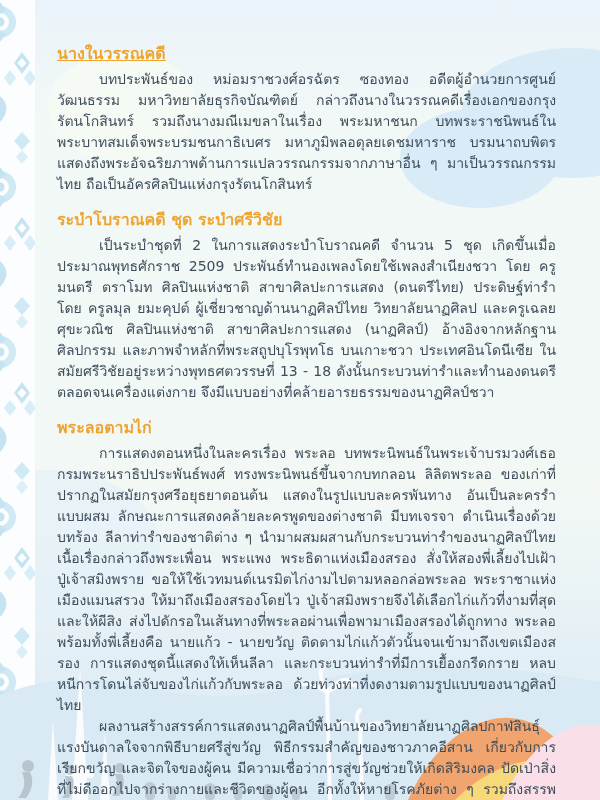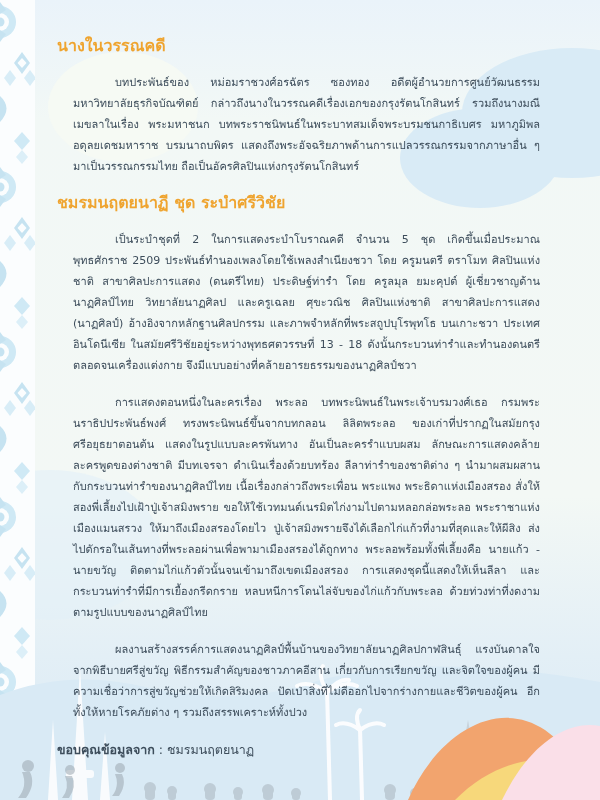--- a/index.html
+++ b/index.html
@@ -13,23 +13,23 @@
   #cloud-top-right2{left:400px;top:108px;width:160px;height:100px;background:#D9EBF6;}
   #cloud-top-left{left:48px;top:52px;width:150px;height:110px;background:#F6FAF4;}
   #cloud-mid-left{left:-60px;top:470px;width:220px;height:150px;background:#E3F0F8;opacity:.6;}
   #left-border{position:absolute;left:0;top:0;z-index:1;}
   #bottom-scene{position:absolute;left:0;bottom:0;z-index:1;}
   #hills{position:absolute;left:0;bottom:0;z-index:1;}
   .content{position:absolute;left:57px;top:36px;width:499px;z-index:2;}
   .section-heading{
     color:#EFA42F;font-size:16px;font-weight:bold;margin:15px 0 5px 0;line-height:20px;
   }
-  .section-heading.first{margin-top:0;}
+  .section-heading.first{margin-top:8px;text-decoration:underline;}
   .section-body{
-    color:#3D4D5B;font-size:11px;line-height:21px;margin:16px;
+    color:#3D4D5B;font-size:14px;line-height:21px;margin:0;
     text-align:justify;text-indent:42px;
   }
   .footer{margin-top:17px;font-size:12.5px;color:#3D4D5B;line-height:20px;}
   .footer-label{font-weight:bold;}
   .footer-sep{margin:0 4px;}
 </style>
 </head>
 <body>
 
 <div class="cloud" id="cloud-top-right"></div>
@@ -130,23 +130,24 @@
   <path d="M408,120 C438,52 498,18 545,50 C570,68 588,94 600,106 L600,120 Z" fill="#F2A46E"></path>
   <path d="M455,120 C498,76 556,68 600,94 L600,120 Z" fill="#F7D87B"></path>
   <path d="M502,120 C532,58 572,40 600,46 L600,120 Z" fill="#FADFE8"></path>
 </svg>
 
 <div class="content">
 
   <h2 class="section-heading first">นางในวรรณคดี</h2>
   <p class="section-body">บทประพันธ์ของ หม่อมราชวงศ์อรฉัตร ซองทอง อดีตผู้อำนวยการศูนย์วัฒนธรรม มหาวิทยาลัยธุรกิจบัณฑิตย์ กล่าวถึงนางในวรรณคดีเรื่องเอกของกรุงรัตนโกสินทร์ รวมถึงนางมณีเมขลาในเรื่อง พระมหาชนก บทพระราชนิพนธ์ในพระบาทสมเด็จพระบรมชนกาธิเบศร มหาภูมิพลอดุลยเดชมหาราช บรมนาถบพิตร แสดงถึงพระอัจฉริยภาพด้านการแปลวรรณกรรมจากภาษาอื่น ๆ มาเป็นวรรณกรรมไทย ถือเป็นอัครศิลปินแห่งกรุงรัตนโกสินทร์</p>
 
-  <h2 class="section-heading">ชมรมนฤตยนาฏี ชุด ระบำศรีวิชัย</h2>
+  <h2 class="section-heading">ระบำโบราณคดี ชุด ระบำศรีวิชัย</h2>
   <p class="section-body">เป็นระบำชุดที่ 2 ในการแสดงระบำโบราณคดี จำนวน 5 ชุด เกิดขึ้นเมื่อประมาณพุทธศักราช 2509 ประพันธ์ทำนองเพลงโดยใช้เพลงสำเนียงชวา โดย ครูมนตรี ตราโมท ศิลปินแห่งชาติ สาขาศิลปะการแสดง (ดนตรีไทย) ประดิษฐ์ท่ารำ โดย ครูลมุล ยมะคุปต์ ผู้เชี่ยวชาญด้านนาฏศิลป์ไทย วิทยาลัยนาฏศิลป และครูเฉลย ศุขะวณิช ศิลปินแห่งชาติ สาขาศิลปะการแสดง (นาฏศิลป์) อ้างอิงจากหลักฐานศิลปกรรม และภาพจำหลักที่พระสถูปบุโรพุทโธ บนเกาะชวา ประเทศอินโดนีเซีย ในสมัยศรีวิชัยอยู่ระหว่างพุทธศตวรรษที่ 13 - 18 ดังนั้นกระบวนท่ารำและทำนองดนตรี ตลอดจนเครื่องแต่งกาย จึงมีแบบอย่างที่คล้ายอารยธรรมของนาฏศิลป์ชวา</p>
 
+  <h2 class="section-heading">พระลอตามไก่</h2>
   <p class="section-body">การแสดงตอนหนึ่งในละครเรื่อง พระลอ บทพระนิพนธ์ในพระเจ้าบรมวงศ์เธอ กรมพระนราธิปประพันธ์พงศ์ ทรงพระนิพนธ์ขึ้นจากบทกลอน ลิลิตพระลอ ของเก่าที่ปรากฏในสมัยกรุงศรีอยุธยาตอนต้น แสดงในรูปแบบละครพันทาง อันเป็นละครรำแบบผสม ลักษณะการแสดงคล้ายละครพูดของต่างชาติ มีบทเจรจา ดำเนินเรื่องด้วยบทร้อง ลีลาท่ารำของชาติต่าง ๆ นำมาผสมผสานกับกระบวนท่ารำของนาฏศิลป์ไทย เนื้อเรื่องกล่าวถึงพระเพื่อน พระแพง พระธิดาแห่งเมืองสรอง สั่งให้สองพี่เลี้ยงไปเฝ้าปู่เจ้าสมิงพราย ขอให้ใช้เวทมนต์เนรมิตไก่งามไปตามหลอกล่อพระลอ พระราชาแห่งเมืองแมนสรวง ให้มาถึงเมืองสรองโดยไว ปู่เจ้าสมิงพรายจึงได้เลือกไก่แก้วที่งามที่สุดและให้ผีสิง ส่งไปดักรอในเส้นทางที่พระลอผ่านเพื่อพามาเมืองสรองได้ถูกทาง พระลอพร้อมทั้งพี่เลี้ยงคือ นายแก้ว - นายขวัญ ติดตามไก่แก้วตัวนั้นจนเข้ามาถึงเขตเมืองสรอง การแสดงชุดนี้แสดงให้เห็นลีลา และกระบวนท่ารำที่มีการเยื้องกรีดกราย หลบหนีการโดนไล่จับของไก่แก้วกับพระลอ ด้วยท่วงท่าที่งดงามตามรูปแบบของนาฏศิลป์ไทย</p>
 
   <p class="section-body">ผลงานสร้างสรรค์การแสดงนาฏศิลป์พื้นบ้านของวิทยาลัยนาฏศิลปกาฬสินธุ์ แรงบันดาลใจจากพิธีบายศรีสู่ขวัญ พิธีกรรมสำคัญของชาวภาคอีสาน เกี่ยวกับการเรียกขวัญ และจิตใจของผู้คน มีความเชื่อว่าการสู่ขวัญช่วยให้เกิดสิริมงคล ปัดเป่าสิ่งที่ไม่ดีออกไปจากร่างกายและชีวิตของผู้คน อีกทั้งให้หายโรคภัยต่าง ๆ รวมถึงสรรพเคราะห์ทั้งปวง</p>
 
   <div class="footer">
     <span class="footer-label">ขอบคุณข้อมูลจาก</span><span class="footer-sep">:</span><span>ชมรมนฤตยนาฏ</span>
   </div>
 
 </div>
 

